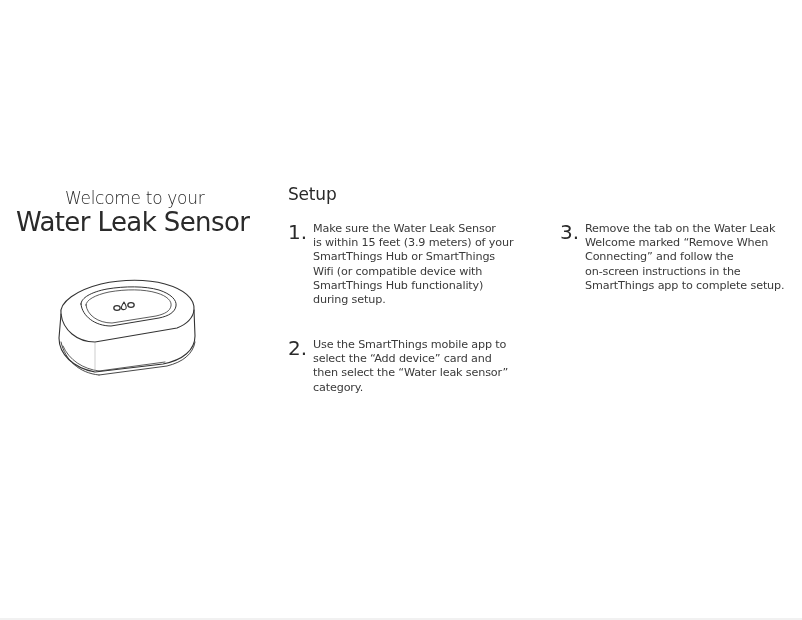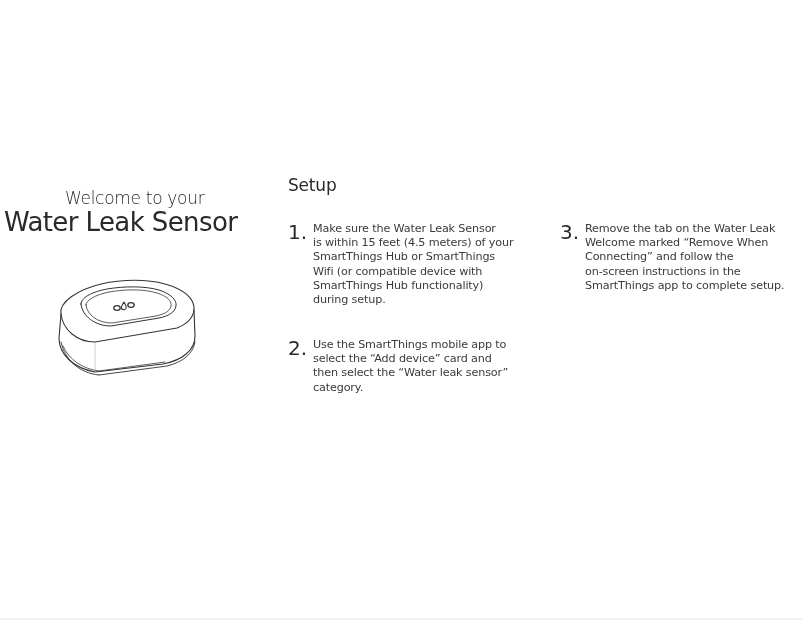--- a/index.html
+++ b/index.html
@@ -21,38 +21,38 @@
       top: 188px;
       font-size: 17px;
       font-weight: 300;
       color: #2a2a2a;
       letter-spacing: -0.3px;
       white-space: nowrap;
       margin-left: 42px;
     }
     .product-title {
       position: absolute;
-      left: 4px;
+      left: 16px;
       top: 207px;
       font-size: 26px;
       color: #2a2a2a;
       letter-spacing: -0.6px;
       white-space: nowrap;
     }
     .illustration {
       position: absolute;
       left: 55px;
       top: 276px;
       width: 145px;
       height: 104px;
     }
     .setup-title {
       position: absolute;
       left: 288px;
-      top: 175px;
+      top: 184px;
       font-size: 17px;
       color: #2a2a2a;
       letter-spacing: -0.2px;
     }
     .step {
       position: absolute;
     }
     .step-num {
       position: absolute;
       left: 0;
@@ -116,21 +116,21 @@
     </svg>
   </div>
 </div>
 
 <div>
   <div class="setup-title">Setup</div>
 
   <div class="step step-1">
     <span class="step-num">1.</span>
     <span class="step-text">Make sure the Water Leak Sensor
-is within 15 feet (4.5 meters) of your
+is within 15 feet (3.9 meters) of your
 SmartThings Hub or SmartThings
 Wifi (or compatible device with
 SmartThings Hub functionality)
 during setup.</span>
   </div>
 
   <div class="step step-2">
     <span class="step-num">2.</span>
     <span class="step-text">Use the SmartThings mobile app to
 select the “Add device” card and

